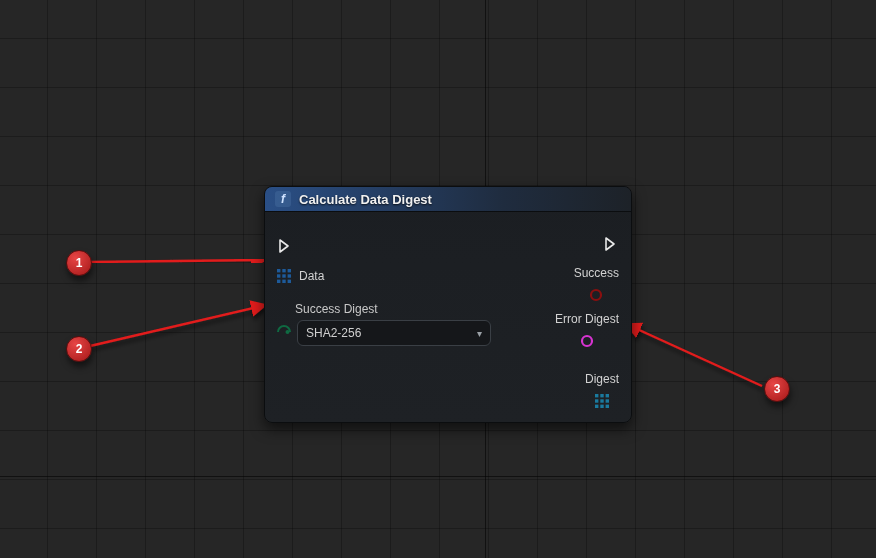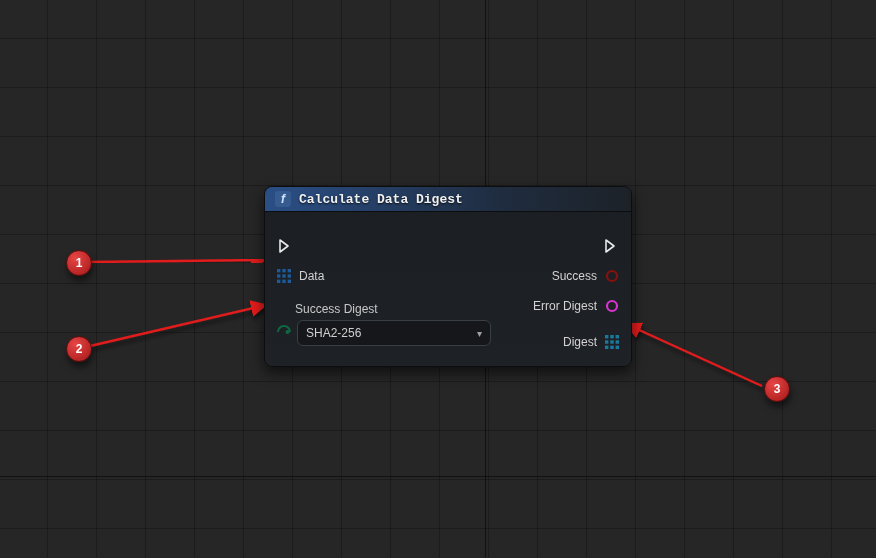--- a/index.html
+++ b/index.html
@@ -31,31 +31,30 @@
   }
   .node-header .f-badge{
     width:16px;height:16px;border-radius:3px;
     background:rgba(80,120,170,0.35);
     display:flex;align-items:center;justify-content:center;
     color:#cfe2ff;font-style:italic;font-weight:bold;font-size:12px;
   }
   .node-title{
     color:#f0f0f0;font-size:13px;font-weight:600;
     text-shadow:0 1px 2px rgba(0,0,0,0.8);
-    font-family:Liberation Mono, monospace;
   }
   .node-body{
     display:flex;justify-content:space-between;
     padding:24px 12px 14px 12px;
   }
   .col{display:flex;flex-direction:column;gap:10px;}
   .col.left{align-items:flex-start}
   .col.right{align-items:flex-end}
   .pin-row{display:flex;align-items:center;gap:8px;min-height:20px;}
-  .pin-row.right{}
+  .pin-row.right{flex-direction:column;}
   .pin-label{color:#d2d2d2;font-size:12px;white-space:nowrap;}
   .sub-label{color:#c8c8c8;font-size:12px;padding-left:18px;margin-top:6px;margin-bottom:-4px;}
   .dropdown{
     margin-left:18px;margin-top:2px;
     width:176px;height:24px;border-radius:6px;
     background:#15171a;border:1px solid #3a3f45;
     display:flex;align-items:center;justify-content:space-between;
     padding:0 8px;color:#cfcfcf;font-size:12px;
   }
   .chev{color:#9aa0a6;font-size:10px}
@@ -144,21 +143,21 @@
           <svg width="14" height="14" viewBox="0 0 14 14">
             <circle cx="7" cy="7" r="5" fill="none" stroke="#8a0f0f" stroke-width="2.2"></circle>
           </svg>
         </div>
         <div class="pin-row right">
           <span class="pin-label">Error Digest</span>
           <svg width="14" height="14" viewBox="0 0 14 14">
             <circle cx="7" cy="7" r="5" fill="none" stroke="#d733d1" stroke-width="2.2"></circle>
           </svg>
         </div>
-        <div class="pin-row right" style="margin-top:6px;">
+        <div class="pin-row right" style="margin-top:14px;">
           <span class="pin-label">Digest</span>
           <svg width="14" height="14" viewBox="0 0 14 14">
             <g fill="#1a7a9e">
               <rect x="0" y="0" width="3.4" height="3.4"></rect>
                 <rect x="5.3" y="0" width="3.4" height="3.4"></rect>
                 <rect x="10.6" y="0" width="3.4" height="3.4"></rect>
               <rect x="0" y="5.3" width="3.4" height="3.4"></rect>
                 <rect x="5.3" y="5.3" width="3.4" height="3.4"></rect>
                 <rect x="10.6" y="5.3" width="3.4" height="3.4"></rect>
               <rect x="0" y="10.6" width="3.4" height="3.4"></rect>

